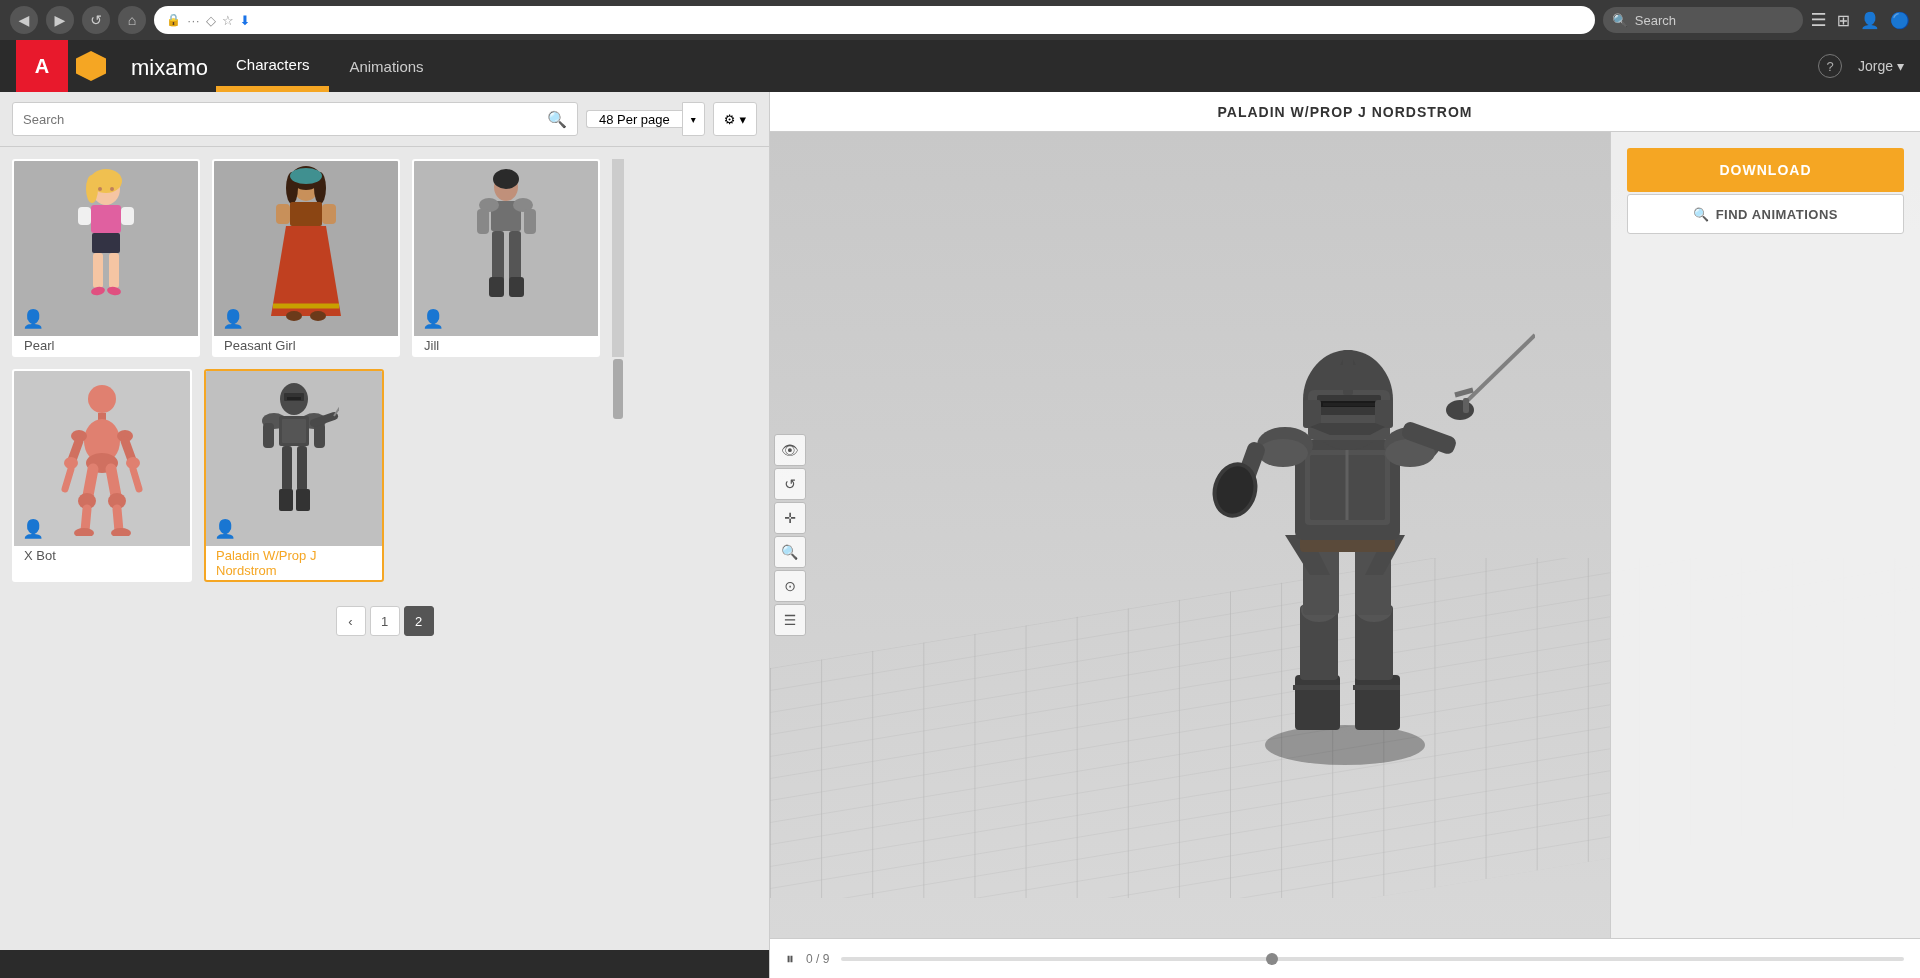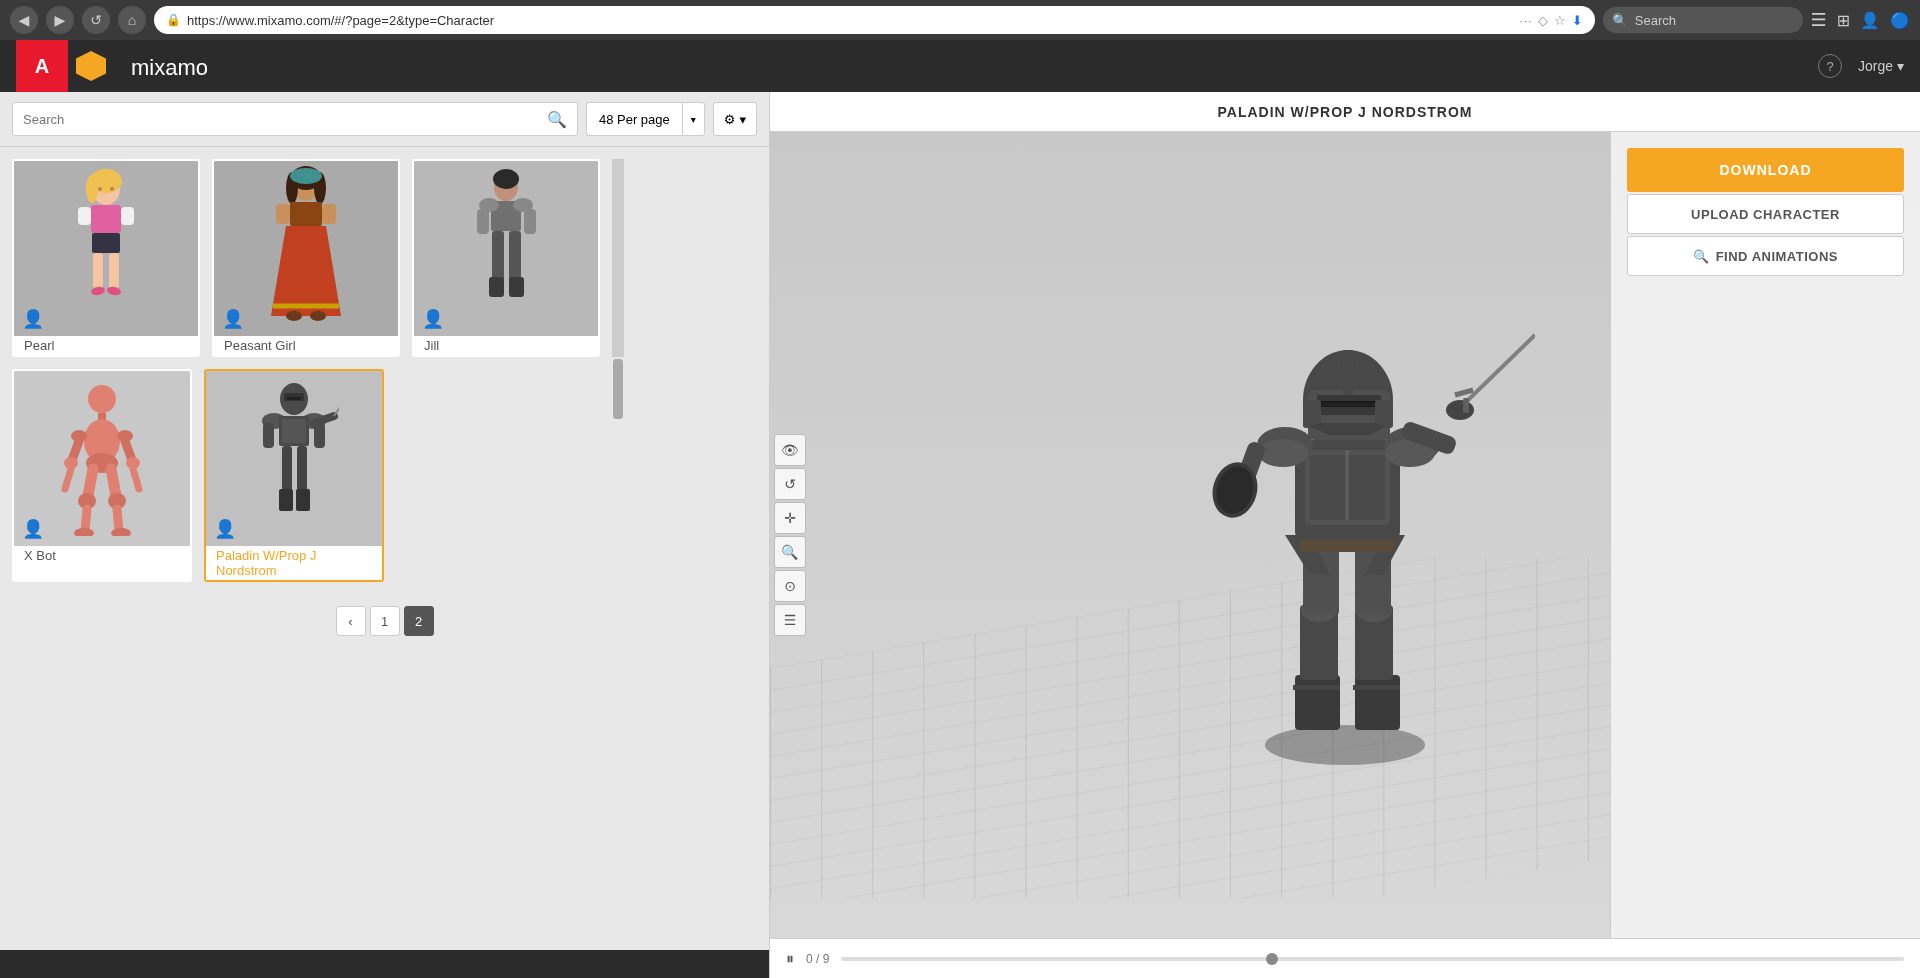--- a/index.html
+++ b/index.html
@@ -162,21 +162,21 @@
     .search-box input {
       border: none; outline: none;
       font-size: 13px; flex: 1; background: transparent;
     }
     .per-page-select {
       display: flex;
       align-items: center;
       gap: 0;
     }
     .per-page-btn {
-      height: 34px;
+      height: 18px;
       background: white;
       border: 1px solid #ccc;
       border-right: none;
       border-radius: 3px 0 0 3px;
       padding: 0 12px;
       font-size: 13px;
       cursor: pointer;
       display: flex; align-items: center;
     }
     .per-page-arrow {
@@ -448,21 +448,20 @@
 </head>
 <body>
 
 <div class="browser-chrome">
   <div class="browser-nav-btn">◀</div>
   <div class="browser-nav-btn">▶</div>
   <div class="browser-nav-btn">↺</div>
   <div class="browser-nav-btn">⌂</div>
   <div class="browser-url-bar">
     <span class="lock-icon">🔒</span>
-    <span class="browser-url-text">https://www.mixamo.com/#/?page=2&amp;type=Character</span>
     <span style="color:#888">···</span>
     <span style="color:#888">◇</span>
     <span style="color:#888">☆</span>
     <span style="color:#1a73e8">⬇</span>
   </div>
   <div class="browser-search-bar">
     <span>🔍</span>
     <span>Search</span>
   </div>
   <div class="browser-right-icons">
@@ -472,20 +471,28 @@
     <span>🔵</span>
   </div>
 </div>
 
 <div class="app-header">
   <div class="adobe-logo">A</div>
   <div class="mixamo-logo">
     <div class="hex-icon"></div>
     <span>mixamo</span>
   </div>
+  <nav class="nav-tabs">
+    <div class="nav-tab active">
+      <span>Characters</span>
+    </div>
+    <div class="nav-tab">
+      <span>Animations</span>
+    </div>
+  </nav>
   <div class="header-right">
     <div class="help-btn">?</div>
     <span>Jorge ▾</span>
   </div>
 </div>
 
 <div class="main-layout">
 
   <div class="left-panel">
 
@@ -789,23 +796,20 @@
         <div class="viewer-tool-btn">👁</div>
         <div class="viewer-tool-btn">↺</div>
         <div class="viewer-tool-btn">✛</div>
         <div class="viewer-tool-btn">🔍</div>
         <div class="viewer-tool-btn">⊙</div>
         <div class="viewer-tool-btn">☰</div>
       </div>
 
       <div class="action-panel">
         <button class="download-btn">DOWNLOAD</button>
-        <button class="upload-btn">
-          <span>UPLOAD CHARACTER</span>
-        </button>
         <button class="find-anim-btn">
           <span>🔍</span>
           <span>FIND ANIMATIONS</span>
         </button>
       </div>
 
     </div>
 
     <div class="playback-bar">
       <span class="play-pause-btn">⏸</span>

